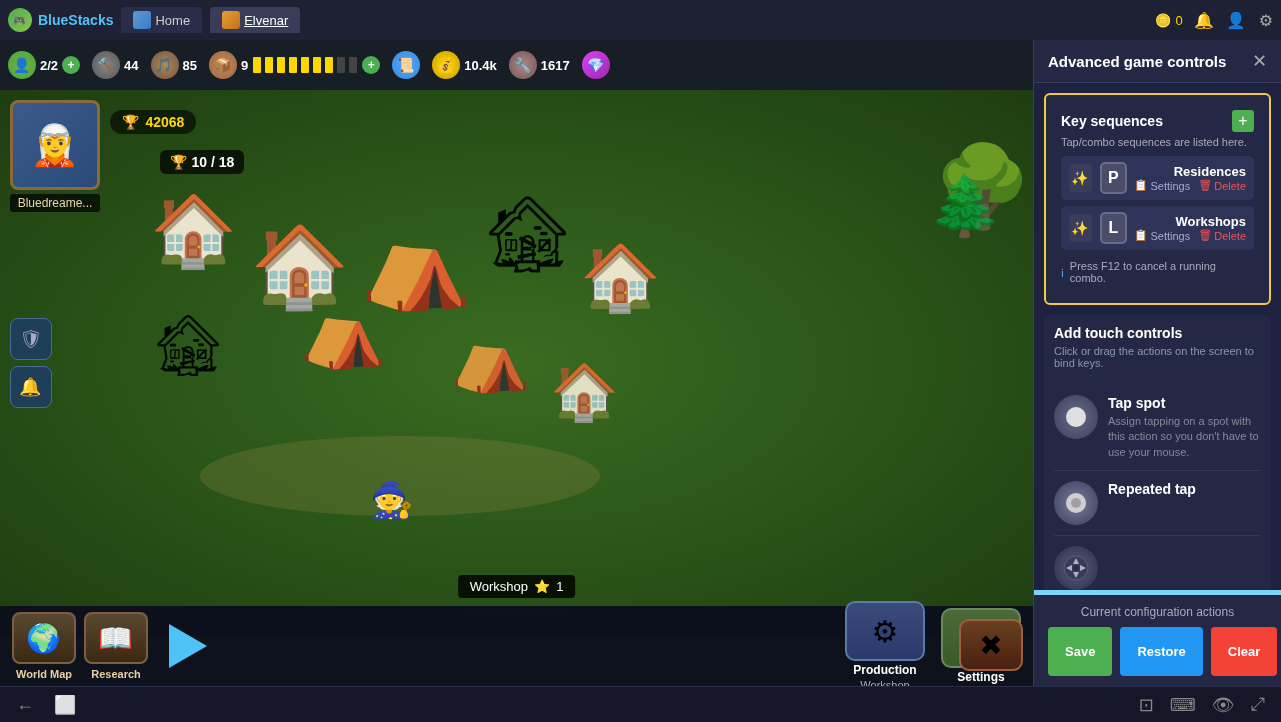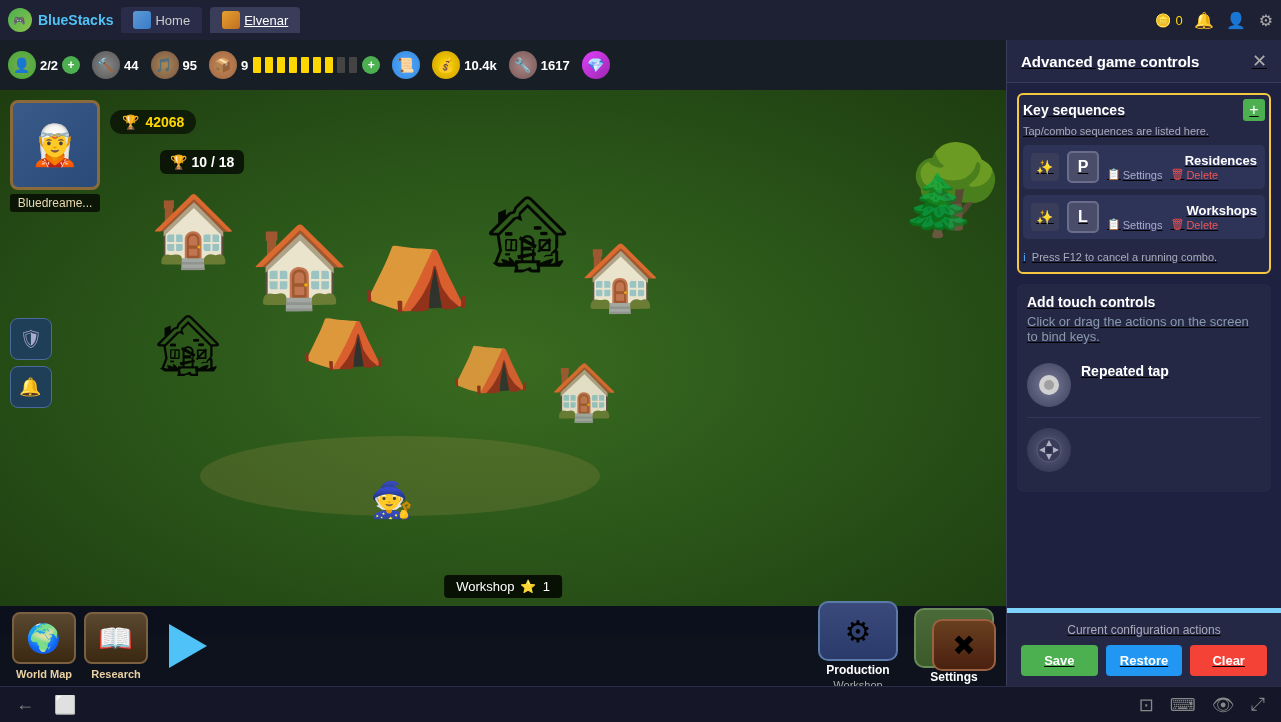--- a/index.html
+++ b/index.html
@@ -134,41 +134,41 @@
     .bottom-right-btn {
       position: absolute; right: 10px; bottom: 15px;
       width: 64px; height: 52px; border-radius: 10px;
       background: linear-gradient(180deg, #6a4020 0%, #4a2010 100%);
       border: 2px solid #9a6040; display: flex; align-items: center; justify-content: center;
       font-size: 28px; cursor: pointer;
     }
 
     
     .right-panel {
-      width: 275px; background: #1e2240; display: flex; flex-direction: column;
-      border-left: 1px solid #3a3d5a; flex-shrink: 0; text-decoration: underline;
+      width: 248px; background: #1e2240; display: flex; flex-direction: column;
+      border-left: 1px solid #3a3d5a; flex-shrink: 0;
     }
 
     
     .right-panel-header {
       background: #252844; padding: 10px 14px; display: flex; align-items: center;
       justify-content: space-between; border-bottom: 1px solid #3a3d5a;
     }
     .right-panel-title { color: white; font-size: 15px; font-weight: bold; }
     .close-btn { color: #aaa; font-size: 18px; cursor: pointer; background: none; border: none; }
 
     
     .right-panel-body { flex: 1; overflow-y: auto; padding: 10px; display: flex; flex-direction: column; gap: 10px; }
     .right-panel-body::-webkit-scrollbar { width: 4px; }
     .right-panel-body::-webkit-scrollbar-track { background: #1e2240; }
     .right-panel-body::-webkit-scrollbar-thumb { background: #4a4d6a; border-radius: 2px; }
 
     
     .key-sequences-section {
-      border: 2px solid #f5c842; border-radius: 6px; padding: 4px; background: #252844;
+      border: 2px solid #f5c842; border-radius: 6px; padding: 15px; background: #252844;
     }
     .section-header { display: flex; align-items: center; justify-content: space-between; margin-bottom: 4px; }
     .section-title { color: white; font-size: 14px; font-weight: bold; }
     .section-add-btn { width: 22px; height: 22px; background: #4CAF50; border-radius: 3px; color: white; display: flex; align-items: center; justify-content: center; font-size: 16px; cursor: pointer; border: none; }
     .section-subtitle { color: #aab; font-size: 11px; margin-bottom: 8px; }
 
     
     .sequence-item {
       display: flex; align-items: center; gap: 8px; padding: 6px 8px;
       background: #2e3358; border-radius: 5px; margin-bottom: 6px;
@@ -186,21 +186,21 @@
     .seq-action.settings { color: #aac; }
     .seq-action.delete { color: #e55; }
 
     
     .f12-notice { display: flex; align-items: center; gap: 6px; color: #aab; font-size: 11px; padding: 4px 0; }
     .info-icon { color: #5af; }
 
     
     .touch-controls-section { background: #252844; border-radius: 6px; padding: 10px; }
     .touch-title { color: white; font-size: 14px; font-weight: bold; margin-bottom: 4px; }
-    .touch-subtitle { color: #8899aa; font-size: 13px; margin-bottom: 9px; }
+    .touch-subtitle { color: #8899aa; font-size: 11px; margin-bottom: 16px; }
 
     
     .control-item {
       display: flex; gap: 10px; padding: 10px 0; border-bottom: 1px solid #333658;
       align-items: flex-start; cursor: pointer;
     }
     .control-item:last-child { border-bottom: none; }
     .control-icon {
       width: 44px; height: 44px; border-radius: 50%; background: #3a3d5a;
       display: flex; align-items: center; justify-content: center; flex-shrink: 0;
@@ -212,21 +212,21 @@
     .control-name { color: white; font-size: 14px; font-weight: bold; margin-bottom: 3px; }
     .control-desc { color: #889; font-size: 11px; line-height: 1.4; }
 
     
     .right-panel-footer {
       padding: 10px 14px; background: #252844; border-top: 5px solid #7dd3fc;
     }
     .footer-title { color: #aab; font-size: 12px; text-align: center; margin-bottom: 8px; }
     .footer-buttons { display: flex; gap: 8px; }
     .footer-btn {
-      flex: 1; padding: 8px; border-radius: 4px; border: none;
+      flex: 1; padding: 17px; border-radius: 4px; border: none;
       font-size: 13px; font-weight: bold; cursor: pointer; color: white; text-align: center;
     }
     .btn-save { background: #4CAF50; }
     .btn-restore { background: #2196F3; }
     .btn-clear { background: #f44336; }
 
     
     .nav-bar {
       height: 36px; background: #151728; display: flex; align-items: center;
       padding: 0 16px; gap: 20px; border-top: 1px solid #2a2d4a; flex-shrink: 0;
@@ -292,21 +292,21 @@
           <div class="resource-icon population">👤</div>
           <span>2/2</span>
           <div class="add-btn">+</div>
         </div>
         <div class="resource-item">
           <div class="resource-icon tools">🔨</div>
           <span>44</span>
         </div>
         <div class="resource-item">
           <div class="resource-icon harp">🎵</div>
-          <span>95</span>
+          <span>85</span>
         </div>
         <div class="resource-item">
           <div class="resource-icon supplies">📦</div>
           <span>9</span>
           <div class="progress-bar-container">
             <div class="bar-segment"></div>
             <div class="bar-segment"></div>
             <div class="bar-segment"></div>
             <div class="bar-segment"></div>
             <div class="bar-segment"></div>
@@ -469,20 +469,31 @@
           <div class="f12-notice">
             <span class="info-icon">ℹ</span>
             <span>Press F12 to cancel a running combo.</span>
           </div>
         </div>
 
         <div class="touch-controls-section">
           <div class="touch-title">Add touch controls</div>
           <div class="touch-subtitle">Click or drag the actions on the screen to bind keys.</div>
 
+          <div class="control-item">
+            <div class="control-icon tap-spot-icon">
+              <svg width="24" height="24" viewBox="0 0 24 24" fill="none">
+                <circle cx="12" cy="12" r="10" fill="#e0e0e0"></circle>
+              </svg>
+            </div>
+            <div class="control-info">
+              <div class="control-name">Tap spot</div>
+              <div class="control-desc">Assign tapping on a spot with this action so you don't have to use your mouse.</div>
+            </div>
+          </div>
 
           <div class="control-item">
             <div class="control-icon repeated-tap-icon">
               <svg width="24" height="24" viewBox="0 0 24 24" fill="none">
                 <circle cx="12" cy="12" r="10" fill="#d0d0d0"></circle>
                 <circle cx="12" cy="12" r="5" fill="#a0a0a0"></circle>
               </svg>
             </div>
             <div class="control-info">
               <div class="control-name">Repeated tap</div>

